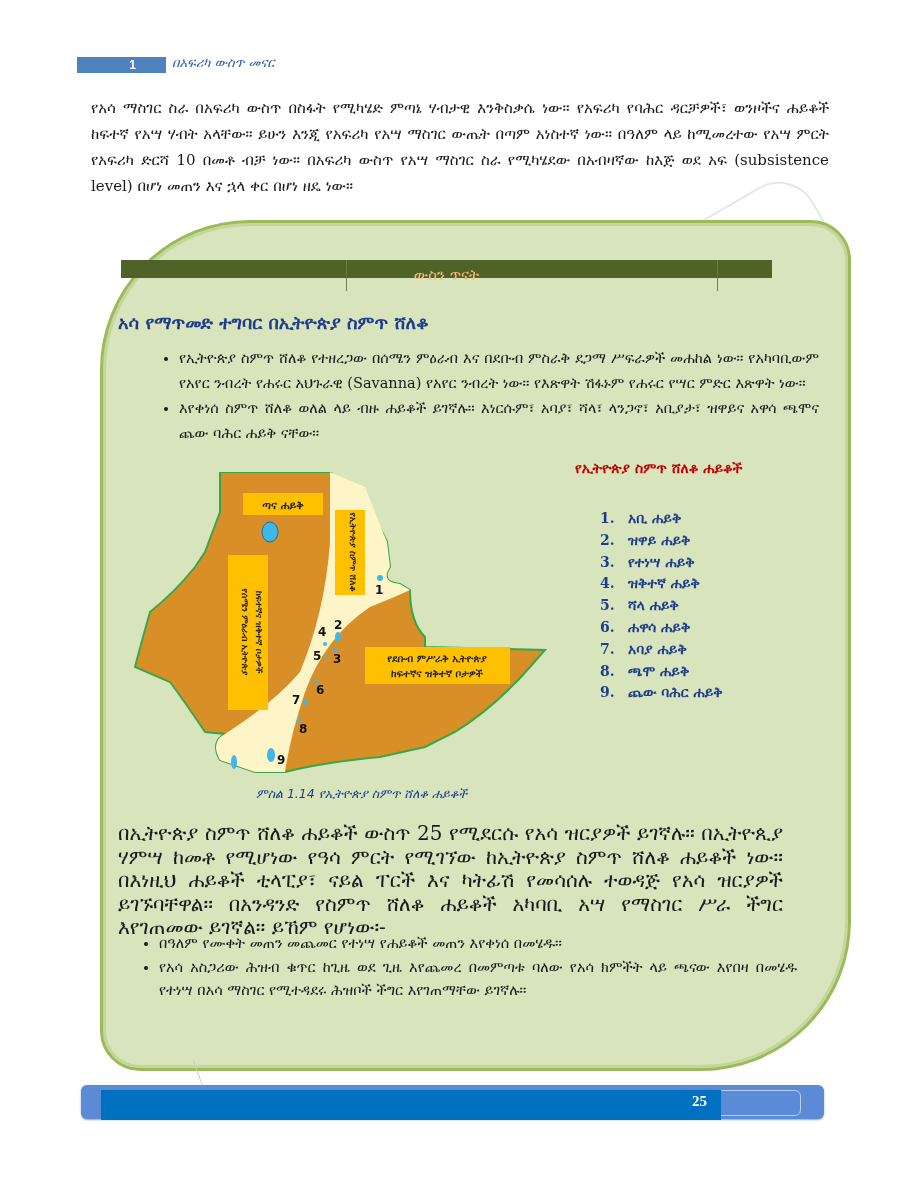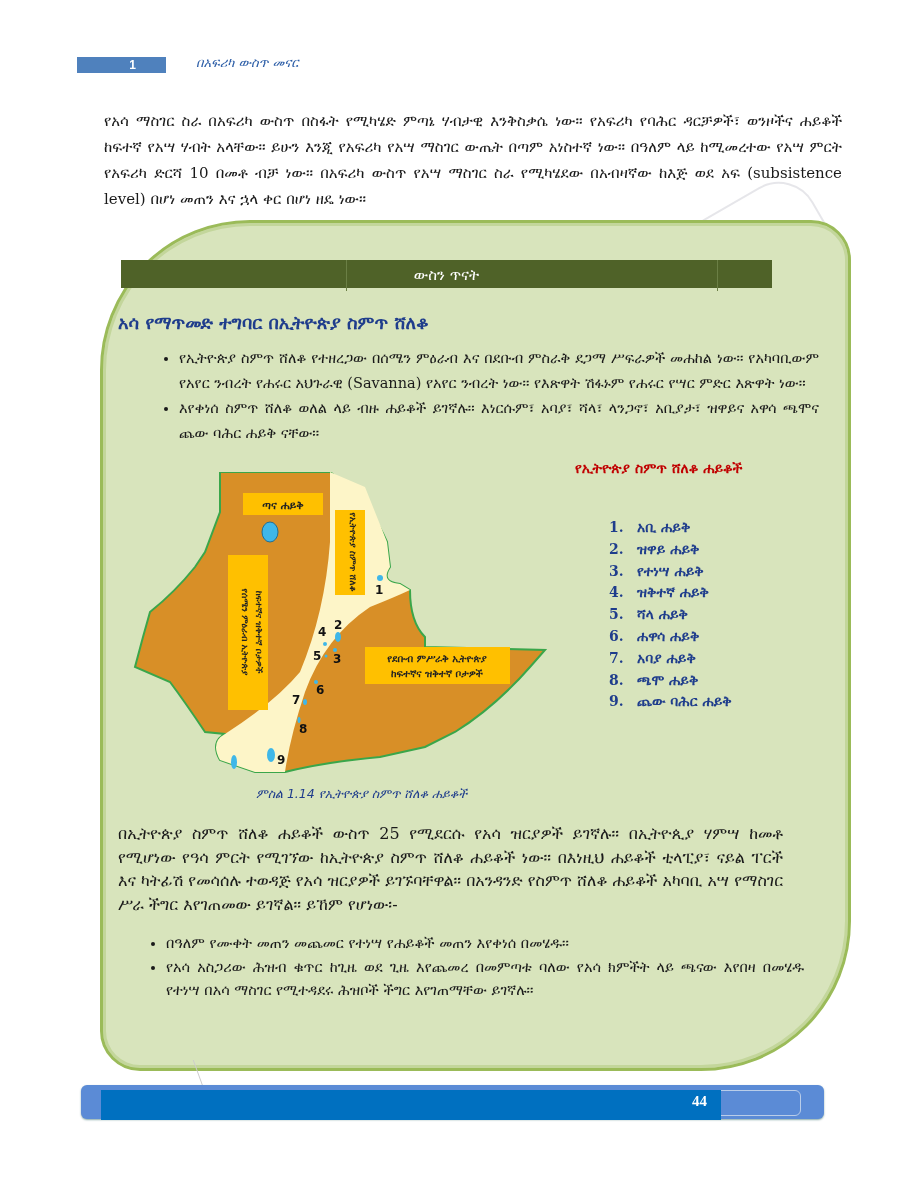--- a/index.html
+++ b/index.html
@@ -1,62 +1,62 @@
 <!DOCTYPE html>
 <html><head>
 <meta charset="utf-8">
 <style>
   html, body { margin:0; padding:0; }
   body { width:900px; height:1197px; background:#ffffff; position:relative; overflow:hidden;
          font-family:"DejaVu Serif", serif; color:#1a1a1a; }
   .hdr-num { position:absolute; left:77px; top:57px; width:89px; height:16px; background:#4f81bd;
              color:#fff; font:bold 12px "Liberation Sans", sans-serif; text-align:right; padding-right:30px;
              box-sizing:border-box; line-height:16px; }
-  .hdr-title { position:absolute; left:172px; top:55px; color:#2e5fa8; font:italic 13px "DejaVu Sans", sans-serif;margin-left:24px; }
+  .hdr-title { position:absolute; left:172px; top:55px; color:#2e5fa8; font:italic 13px "DejaVu Sans", sans-serif; }
   .intro { position:absolute; left:88px; top:92px; width:738px; font-size:15px; line-height:26px;
            text-align:justify; text-align-last:left; }
   .watermark { position:absolute; left:690px; top:195px; width:140px; height:120px; border:2px solid #d5d5dc;
                border-radius:40px; transform:rotate(-30deg); opacity:.6; }
   .wm-line { position:absolute; left:200px; top:1060px; width:60px; height:40px; border-left:1.5px solid #ccc;
              transform:skewX(20deg); }
   .box { position:absolute; left:100px; top:220px; width:745px; height:845px; background:#d8e4bc;
          border:3px solid #9bbb59; border-radius:150px 40px 150px 40px; box-shadow:0 0 0 3px #c3d69b inset; }
-  .box-head { position:absolute; left:121px; top:260px; width:651px; height:28px; background:#4f6228;
-              color:#ffffff; font:15px "DejaVu Sans", sans-serif; text-align:center; line-height:31px; }
+  .box-head { position:absolute; left:121px; top:260px; width:651px; height:18px; background:#4f6228;
+              color:#fdba74; font:15px "DejaVu Sans", sans-serif; text-align:center; line-height:31px; }
   .box-head .div1 { position:absolute; left:225px; top:0; width:1px; height:31px; background:#6b7f45; }
   .box-head .div2 { position:absolute; left:596px; top:0; width:1px; height:31px; background:#6b7f45; }
   .box-title { position:absolute; left:118px; top:312px; color:#1f3d8c; font:bold 18px "DejaVu Sans", sans-serif; }
   ul.bullets { position:absolute; left:145px; top:338px; width:640px; margin:8px; padding:0 0 0 26px;
                font-size:14.5px; line-height:25px; text-align:justify; text-align-last:left; }
   ul.bullets li { margin:0; padding:0; }
   .map { position:absolute; left:125px; top:472px; width:430px; height:310px; }
   .caption { position:absolute; left:256px; top:786px; color:#1f3d8c; font:italic 12.5px "DejaVu Sans", sans-serif; }
   .lakes-title { position:absolute; left:575px; top:460px; color:#c00000; font:bold 14px "DejaVu Sans", sans-serif; }
-  ol.lakes { position:absolute; left:600px; top:508px; margin:9px; padding:0 0 0 0; list-style:none;
+  ol.lakes { position:absolute; left:600px; top:508px; margin:0; padding:0 0 0 0; list-style:none;
              color:#1f3d8c; font:bold 14px "DejaVu Serif", serif; }
   ol.lakes li { height:21.8px; line-height:21.8px; }
   ol.lakes .n { display:inline-block; width:28px; }
-  .para2 { position:absolute; left:118px; top:822px; width:665px; font-size:16px; line-height:23.5px;
+  .para2 { position:absolute; left:118px; top:822px; width:665px; font-size:20px; line-height:23.5px;
            text-align:justify; text-align-last:left; }
-  ul.bullets2 { position:absolute; left:140px; top:932px; width:638px; margin:0; padding:0 0 0 26px;
+  ul.bullets2 { position:absolute; left:133px; top:932px; width:638px; margin:0; padding:0 0 0 26px;
                 font-size:14.5px; line-height:23.5px; text-align:justify; text-align-last:left; }
   .footer { position:absolute; left:81px; top:1085px; width:743px; height:34px; background:#5b8bd6;
             border-radius:6px; box-shadow:0 1px 2px #8aa; }
   .footer-inner { position:absolute; left:28px; top:5px; width:690px; height:24px; border:1px solid #b9cde9;
                   border-radius:6px; }
   .footer-bar { position:absolute; left:101px; top:1090px; width:620px; height:30px; background:#0070c0; }
   .page-num { position:absolute; left:692px; top:1093px; color:#fff; font:bold 15px "Liberation Serif", serif; }
 </style>
 </head>
 <body>
 
 <div class="hdr-num">1</div>
 <div class="hdr-title">በአፍሪካ ውስጥ መናር</div>
 
-<p class="intro" style="margin:16px">የአሳ ማስገር ስራ በአፍሪካ ውስጥ በስፋት የሚካሄድ ምጣኔ ሃብታዊ እንቅስቃሴ ነው፡፡ የአፍሪካ የባሕር ዳርቻዎች፣ ወንዞችና ሐይቆች ከፍተኛ የአሣ ሃብት አላቸው፡፡ ይሁን እንጂ የአፍሪካ የአሣ ማስገር ውጤት በጣም አነስተኛ ነው፡፡ በዓለም ላይ ከሚመረተው የአሣ ምርት የአፍሪካ ድርሻ 10 በመቶ ብቻ ነው፡፡ በአፍሪካ ውስጥ የአሣ ማስገር ስራ የሚካሄደው በአብዛኛው ከእጅ ወደ አፍ (subsistence level) በሆነ መጠን እና ኋላ ቀር በሆነ ዘዴ ነው፡፡</p>
+<p class="intro" style="margin:3px">የአሳ ማስገር ስራ በአፍሪካ ውስጥ በስፋት የሚካሄድ ምጣኔ ሃብታዊ እንቅስቃሴ ነው፡፡ የአፍሪካ የባሕር ዳርቻዎች፣ ወንዞችና ሐይቆች ከፍተኛ የአሣ ሃብት አላቸው፡፡ ይሁን እንጂ የአፍሪካ የአሣ ማስገር ውጤት በጣም አነስተኛ ነው፡፡ በዓለም ላይ ከሚመረተው የአሣ ምርት የአፍሪካ ድርሻ 10 በመቶ ብቻ ነው፡፡ በአፍሪካ ውስጥ የአሣ ማስገር ስራ የሚካሄደው በአብዛኛው ከእጅ ወደ አፍ (subsistence level) በሆነ መጠን እና ኋላ ቀር በሆነ ዘዴ ነው፡፡</p>
 
 <div class="watermark"></div>
 
 <div class="box"></div>
 <div class="box-head">
   <span class="div1"></span>
   <span>ውስን ጥናት</span>
   <span class="div2"></span>
 </div>
 <div class="box-title">አሳ የማጥመድ ተግባር በኢትዮጵያ ስምጥ ሸለቆ</div>
@@ -128,13 +128,13 @@
   <li>በዓለም የሙቀት መጠን መጨመር የተነሣ የሐይቆች መጠን እየቀነሰ በመሄዱ፡፡</li>
   <li>የአሳ አስጋሪው ሕዝብ ቁጥር ከጊዜ ወደ ጊዜ እየጨመረ በመምጣቱ ባለው የአሳ ክምችት ላይ ጫናው እየበዛ በመሄዱ የተነሣ በአሳ ማስገር የሚተዳደሩ ሕዝቦች ችግር እየገጠማቸው ይገኛሉ፡፡</li>
 </ul>
 
 <div class="wm-line"></div>
 
 <div class="footer">
   <div class="footer-inner"></div>
 </div>
 <div class="footer-bar"></div>
-<div class="page-num">44</div>
+<div class="page-num">25</div>
 
 </body></html>

